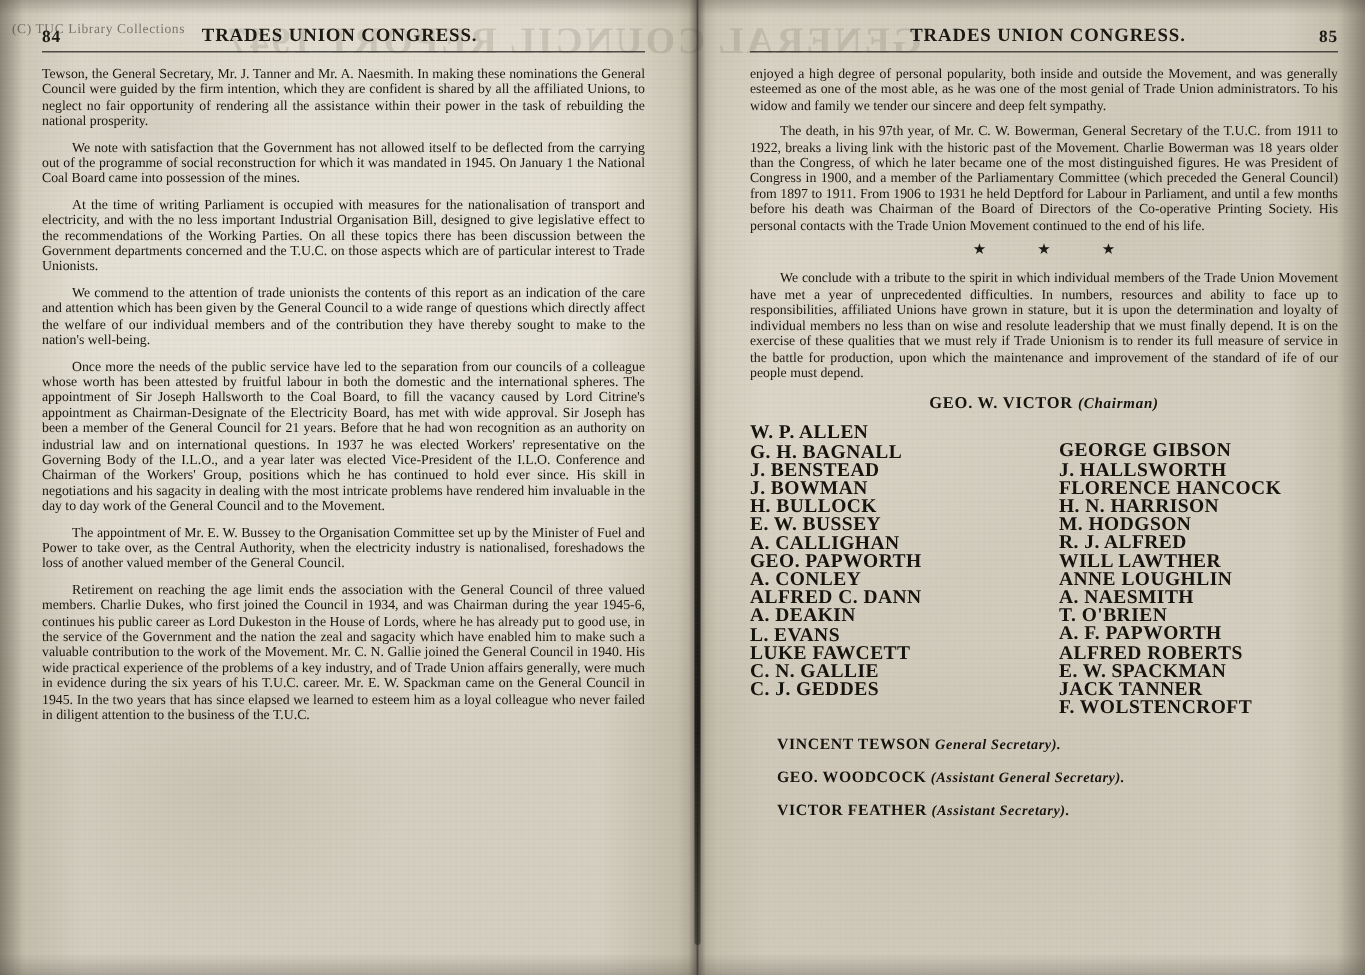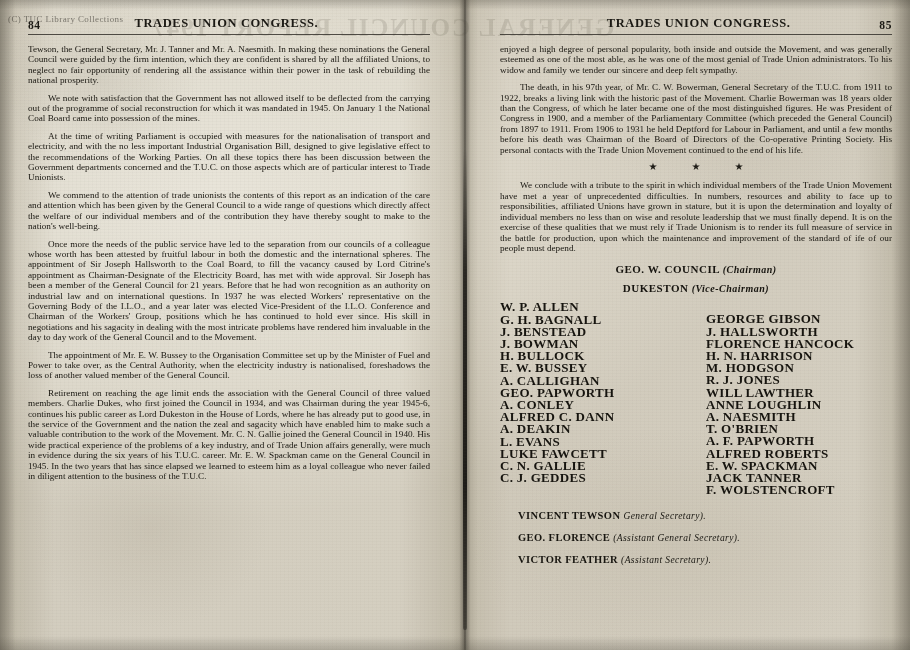--- a/index.html
+++ b/index.html
@@ -126,21 +126,21 @@
     display:flex;margin:7px 18px 0 22px;
     font-size:13px;font-weight:700;letter-spacing:.3px;
     line-height:12.2px;color:#15130e;
   }
   .names .col{flex:1;}
   .names .col.right{padding-left:20px;margin-top:12px;}
   .names .n{white-space:nowrap;}
 
   .sig-bottom{margin:14px 18px 0 40px;color:#15130e;}
   .sig-bottom .line{font-size:10.5px;font-weight:700;letter-spacing:.4px;margin-bottom:11px;}
-  .sig-bottom .line em{font-style:italic;font-weight:400;font-size:9.5px;margin-top:44px;}
+  .sig-bottom .line em{font-style:italic;font-weight:700;font-size:9.5px;margin-top:44px;}
 
   .blur-soft{filter:blur(.18px);}
 </style>
 </head>
 <body>
 
 <div id="scan">
 
   <div class="paper"></div>
   <div class="blotch b4"></div>
@@ -181,26 +181,22 @@
       <p class="noind">enjoyed a high degree of personal popularity, both inside and outside the Movement, and was generally esteemed as one of the most able, as he was one of the most genial of Trade Union administrators.   To his widow and family we tender our sincere and deep felt sympathy.</p>
       <p>The death, in his 97th year, of Mr. C. W. Bowerman, General Secretary of the T.U.C. from 1911 to 1922, breaks a living link with the historic past of the Movement.   Charlie Bowerman was 18 years older than the Congress, of which he later became one of the most distinguished figures.   He was President of Congress in 1900, and a member of the Parliamentary Committee (which preceded the General Council) from 1897 to 1911.   From 1906 to 1931 he held Deptford for Labour in Parliament, and until a few months before his death was Chairman of the Board of Directors of the Co-operative Printing Society. His personal contacts with the Trade Union Movement continued to the end of his life.</p>
 
       <div class="stars">★★★</div>
 
       <p>We conclude with a tribute to the spirit in which individual members of the Trade Union Movement have met a year of unprecedented difficulties. In numbers, resources and ability to face up to responsibilities, affiliated Unions have grown in stature, but it is upon the determination and loyalty of individual members no less than on wise and resolute leadership that we must finally depend.   It is on the exercise of these qualities that we must rely if Trade Unionism is to render its full measure of service in the battle for production, upon which the maintenance and improvement of the standard of ife of our people must depend.</p>
     </div>
 
     <div class="sig-top">
       <div class="line">
-        <span>GEO. W. COUNCIL</span>
+        <span>GEO. W. VICTOR</span>
         <em>(Chairman)</em>
-      </div>
-      <div class="line">
-        <span>DUKESTON</span>
-        <em>(Vice-Chairman)</em>
       </div>
     </div>
 
     <div class="names">
       <div class="col left">
         <div class="n">W. P. ALLEN</div>
         <div class="n">G. H. BAGNALL</div>
         <div class="n">J. BENSTEAD</div>
         <div class="n">J. BOWMAN</div>
         <div class="n">H. BULLOCK</div>
@@ -214,40 +210,40 @@
         <div class="n">LUKE FAWCETT</div>
         <div class="n">C. N. GALLIE</div>
         <div class="n">C. J. GEDDES</div>
       </div>
       <div class="col right">
         <div class="n">GEORGE GIBSON</div>
         <div class="n">J. HALLSWORTH</div>
         <div class="n">FLORENCE HANCOCK</div>
         <div class="n">H. N. HARRISON</div>
         <div class="n">M. HODGSON</div>
-        <div class="n">R. J. JONES</div>
+        <div class="n">R. J. ALFRED</div>
         <div class="n">WILL LAWTHER</div>
         <div class="n">ANNE LOUGHLIN</div>
         <div class="n">A. NAESMITH</div>
         <div class="n">T. O'BRIEN</div>
         <div class="n">A. F. PAPWORTH</div>
         <div class="n">ALFRED ROBERTS</div>
         <div class="n">E. W. SPACKMAN</div>
         <div class="n">JACK TANNER</div>
         <div class="n">F. WOLSTENCROFT</div>
       </div>
     </div>
 
     <div class="sig-bottom">
       <div class="line">
         <span>VINCENT TEWSON</span>
         <em>General Secretary).</em>
       </div>
       <div class="line">
-        <span>GEO. FLORENCE</span>
+        <span>GEO. WOODCOCK</span>
         <em>(Assistant General Secretary).</em>
       </div>
       <div class="line">
         <span>VICTOR FEATHER</span>
         <em>(Assistant Secretary).</em>
       </div>
     </div>
   </div>
 
   <div class="gutter"></div>

